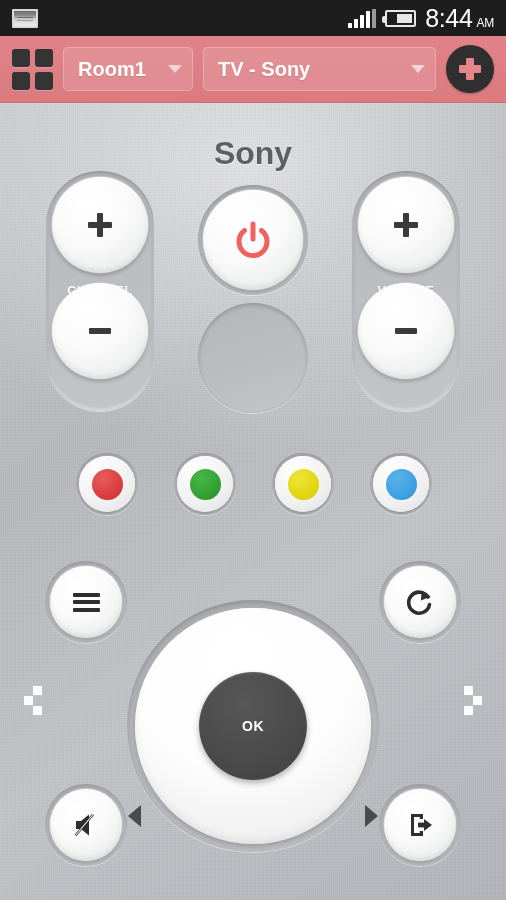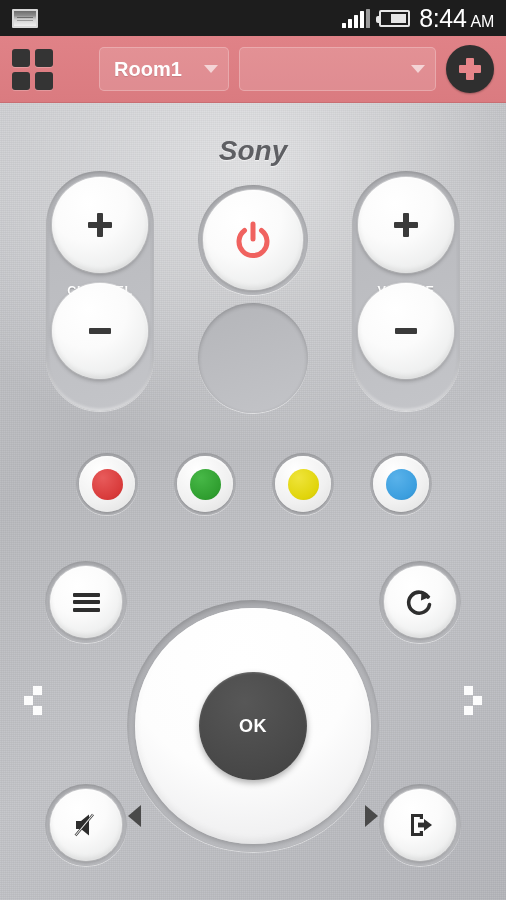--- a/index.html
+++ b/index.html
@@ -54,21 +54,21 @@
     padding: 2px;
   }
   .battery::before {
     content: ""; position: absolute; left: -5px; top: 4px;
     width: 4px; height: 7px; background: #e6e6e6;
     border-radius: 2px 0 0 2px;
   }
   .battery .lvl { height: 100%; width: 68%; background: #e6e6e6; margin-left: auto; }
 
   .clock { color: #fff; font-size: 25px; font-weight: 400; letter-spacing: -.3px; }
-  .clock .ampm { font-size: 16px; margin-left: 4px; text-align: right; }
+  .clock .ampm { font-size: 12px; margin-left: 4px; text-align: right; }
 
   
   .header {
     position: absolute; top: 36px; left: 0;
     width: 506px; height: 67px;
     background: linear-gradient(#e08287 0%, #da7b80 100%);
     border-bottom: 1px solid #c96e73;
     display: flex; align-items: center;
     padding: 0 12px; gap: 10px;
   }
@@ -84,21 +84,21 @@
   .dropdown {
     height: 44px;
     background: rgba(255,255,255,.13);
     border: 1px solid rgba(255,255,255,.24);
     border-radius: 5px;
     display: flex; align-items: center;
     padding: 0 10px 0 14px;
     color: #fff; font-size: 20px; font-weight: bold;
     white-space: nowrap; overflow: hidden;
   }
-  .dd-room { width: 130px; margin-left: 36px; }
+  .dd-room { width: 130px; }
   .dd-device { flex: 1 1 auto; min-width: 0; }
   .dd-label { overflow: hidden; text-overflow: ellipsis; text-shadow: 0 1px 1px rgba(0,0,0,.12); }
   .caret {
     margin-left: auto; flex: 0 0 auto;
     width: 0; height: 0;
     border-left: 7px solid transparent;
     border-right: 7px solid transparent;
     border-top: 8px solid rgba(255,255,255,.62);
   }
   .add-btn {
@@ -128,24 +128,23 @@
     content: ""; position: absolute; inset: 0;
     background-image:
       repeating-linear-gradient(0deg, rgba(255,255,255,.035) 0 1px, rgba(0,0,0,.025) 1px 2px),
       repeating-linear-gradient(90deg, rgba(255,255,255,.03) 0 1px, rgba(0,0,0,.02) 1px 2px);
     pointer-events: none;
   }
 
   .brand {
     position: absolute; top: 32px; left: 0; width: 100%;
     text-align: center;
-    font-size: 28px; font-weight: bold;
+    font-size: 32px; font-weight: bold;
     color: #5e5f63;
     text-shadow: 0 1px 1px rgba(255,255,255,.65);
-    font-style: italic;
   }
 
   
   .pill-track {
     position: absolute;
     width: 108px; height: 240px;
     border-radius: 54px;
     background: linear-gradient(160deg, #b6b7bb, #c4c5c9);
     box-shadow:
       inset 0 2px 4px rgba(0,0,0,.22),
@@ -235,21 +234,21 @@
       0 3px 6px rgba(0,0,0,.22),
       inset 0 2px 3px rgba(255,255,255,.95),
       inset 0 -4px 7px rgba(0,0,0,.06);
   }
   .ok-btn {
     position: absolute; left: 199px; top: 569px;
     width: 108px; height: 108px; border-radius: 50%;
     background: radial-gradient(circle at 42% 28%, #575757 0%, #4b4b4b 55%, #414141 100%);
     box-shadow: 0 3px 6px rgba(0,0,0,.3), inset 0 1px 2px rgba(255,255,255,.16);
     display: flex; align-items: center; justify-content: center;
-    color: #fff; font-size: 18px; font-weight: bold; letter-spacing: .5px;
+    color: #fff; font-size: 14px; font-weight: bold; letter-spacing: .5px;
   }
   .arrow { position: absolute; width: 0; height: 0; }
   .ar-up {
     left: 242px; top: 588px;
     border-left: 11px solid transparent; border-right: 11px solid transparent;
     border-bottom: 13px solid #4a4a4a;
   }
   .ar-left {
     left: 128px; top: 702px;
     border-top: 11px solid transparent; border-bottom: 11px solid transparent;
@@ -318,20 +317,21 @@
       <span></span>
         <span></span>
         <span></span>
         <span></span>
     </div>
     <div class="dropdown dd-room">
       <span class="dd-label">Room1</span>
       <span class="caret"></span>
     </div>
     <div class="dropdown dd-device">
+      <span class="dd-label">TV - Sony</span>
       <span class="caret"></span>
     </div>
     <div class="add-btn">
       <span class="plus-glyph"></span>
     </div>
   </div>
 
   <div class="remote">
 
     <div class="brand">Sony</div>

